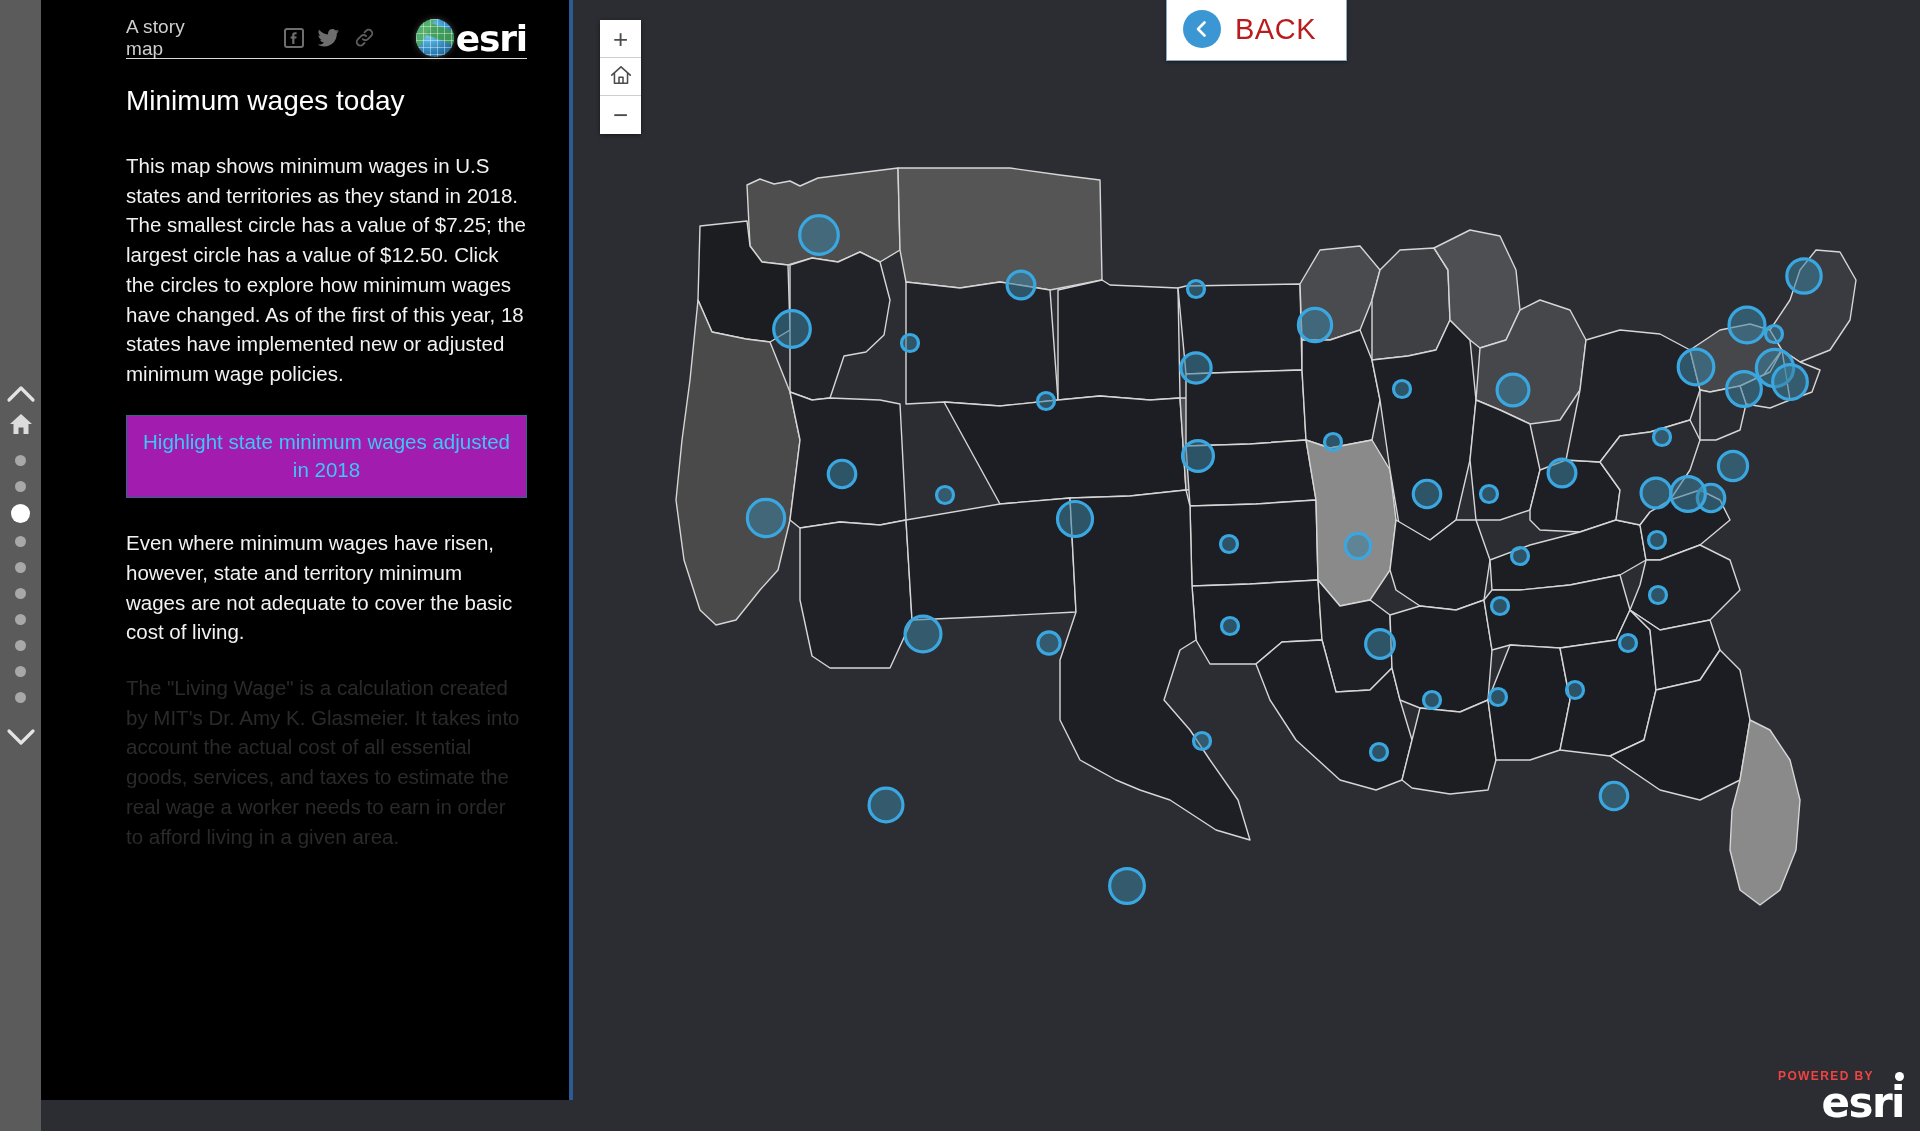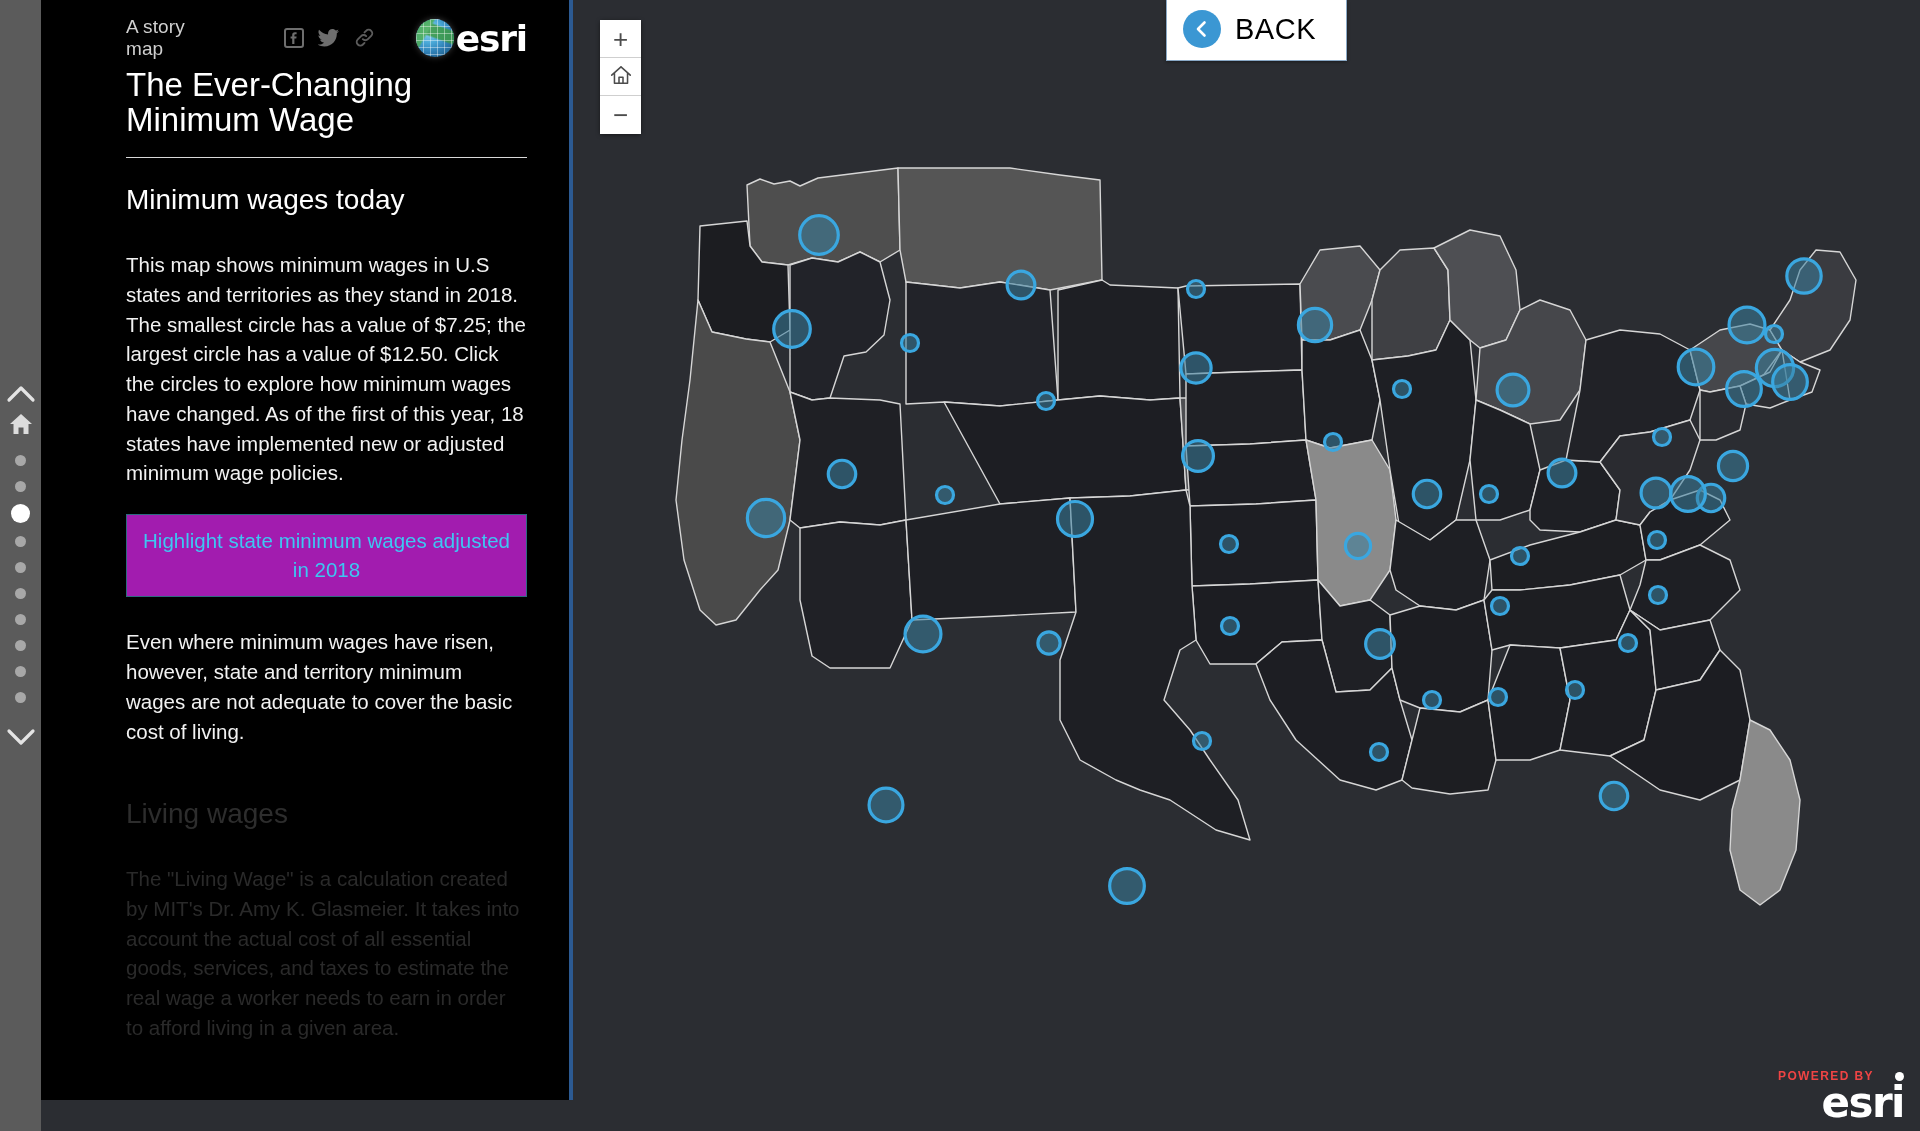--- a/index.html
+++ b/index.html
@@ -142,21 +142,21 @@
     padding: 10px 30px 12px 16px;
     display: flex; align-items: center; gap: 14px;
     cursor: pointer; z-index: 25;
     box-shadow: 0 1px 3px rgba(0,0,0,.4);
   }
   .back-circle {
     width: 38px; height: 38px; border-radius: 50%;
     background: #3b97d3; display: flex; align-items: center; justify-content: center;
   }
   .back-label {
-    font-size: 29px; color: #000000; letter-spacing: .5px;
+    font-size: 29px; color: #b91c1c; letter-spacing: .5px;
     font-family: "Liberation Sans", sans-serif;
   }
 
   
   .powered {
     position: absolute; right: 16px; bottom: 8px;
     text-align: right; z-index: 15;
   }
   .powered-top {
     font-size: 12px; font-weight: bold; color: #ef4444;
@@ -233,31 +233,29 @@
                 <path d="M12.2 8.1 a3.6 3.6 0 0 0 -5.1 0 l-3.3 3.3 a3.6 3.6 0 1 0 5.1 5.1 l1.6-1.6"></path>
               </g>
             </svg>
           </span>
           <span class="esri-logo">
             <span class="esri-globe"></span>
             <span class="esri-word">esri</span>
           </span>
         </div>
       </div>
-      <div class="sb-title">The Ever-Changing Minimum Wage</div>
     </div>
     <div class="sb-divider"></div>
 
     <div class="sb-body">
       <div class="sb-section-title">Minimum wages today</div>
       <p class="sb-para">This map shows minimum wages in U.S states and territories as they stand in 2018. The smallest circle has a value of $7.25; the largest circle has a value of $12.50. Click the circles to explore how minimum wages have changed. As of the first of this year, 18 states have implemented new or adjusted minimum wage policies.</p>
       <button class="sb-action">Highlight state minimum wages adjusted in 2018</button>
       <p class="sb-para">Even where minimum wages have risen, however, state and territory minimum wages are not adequate to cover the basic cost of living.</p>
 
-      <div class="sb-section-title dim-title" style="margin-top:52px;">Living wages</div>
       <p class="sb-para dim">The "Living Wage" is a calculation created by MIT's Dr. Amy K. Glasmeier. It takes into account the actual cost of all essential goods, services, and taxes to estimate the real wage a worker needs to earn in order to afford living in a given area.</p>
     </div>
   </div>
 
   <div class="map">
     <svg class="map-svg" width="1343" height="1131" viewBox="577 0 1343 1131">
       <defs>
         <style>
           .st { stroke: #d6d6d6; stroke-width: 1.4; stroke-linejoin: round; }
           .c-out { fill: none; stroke: #3aa7e0; stroke-width: 3.2; }

